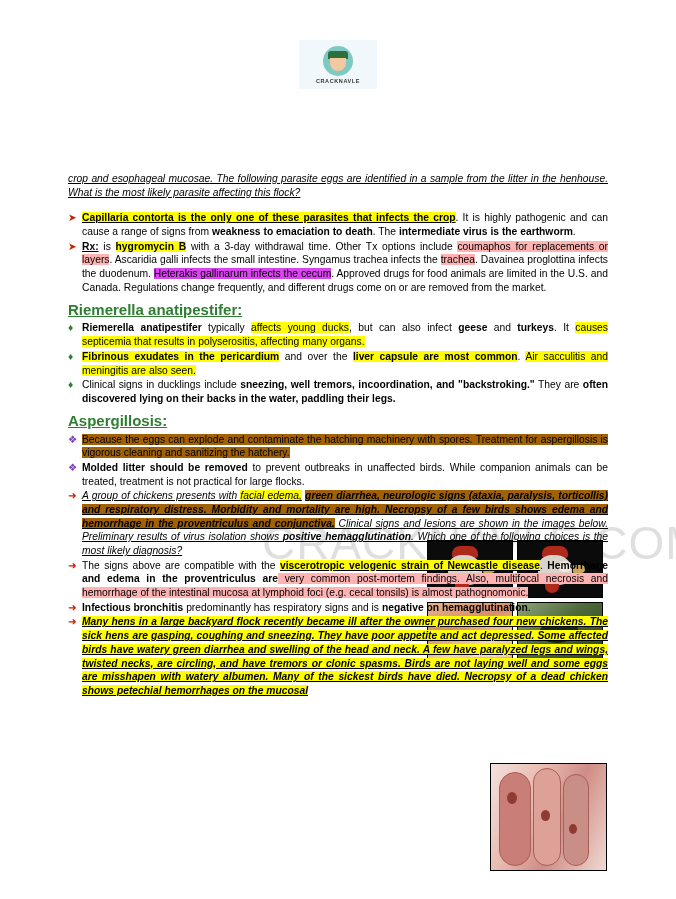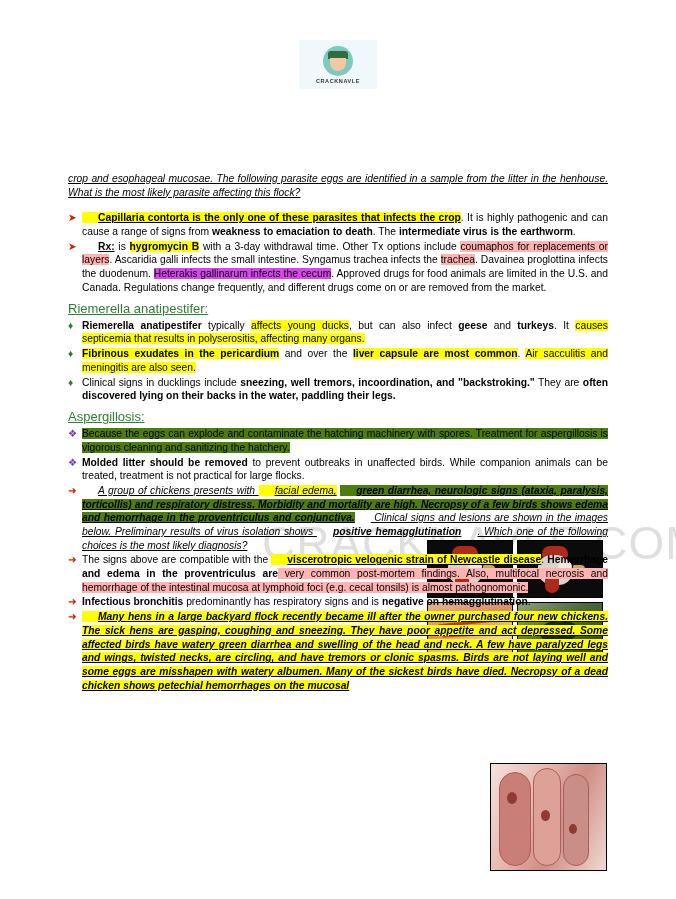--- a/index.html
+++ b/index.html
@@ -83,33 +83,33 @@
     flex: 0 0 auto;
     width: 14px;
     text-align: left;
     line-height: 1.33;
   }
   .bullet-body {
     flex: 1 1 auto;
     text-align: justify;
   }
   .sect-title {
-    font-size: 13px;
+    font-size: 15px;
     margin: 5px 0 2px 0;
     text-decoration: underline;
-    font-weight: normal;
+    font-weight: bold;
   }
   .green { color: #2f7d32; }
   .red { color: #cc2200; }
   .ital { font-style: italic; }
   .bold { font-weight: bold; }
-  .u { text-decoration: underline; padding-left: 16px; }
+  .u { text-decoration: underline; }
   .hl-yellow { background: #ffff00; }
   .hl-pink   { background: #ffb3b3; }
-  .hl-green  { background: #4d7c0f; }
+  .hl-green  { background: #a16207; }
   .hl-aqua   { background: #d946ef; }
   .first-line { font-style: italic; text-decoration: underline; }
   
   .watermark {
     position: absolute;
     left: 262px;
     top: 476px;
     font-size: 46px;
     color: #cfcfcf;
     opacity: 0.65;

